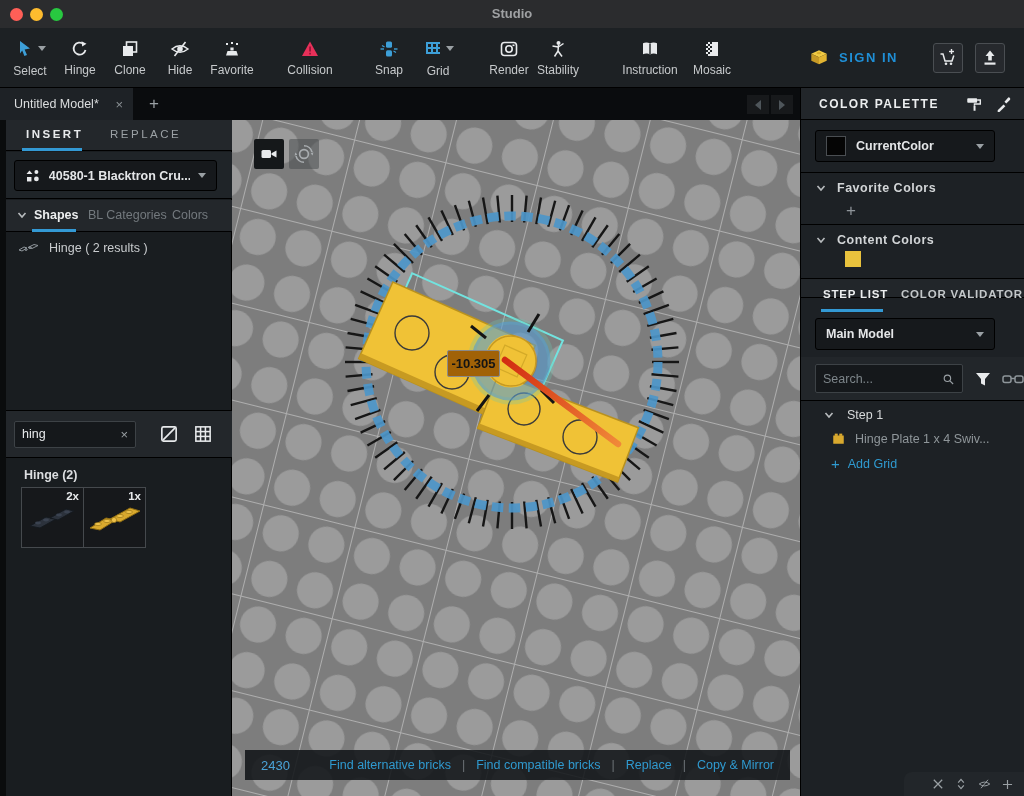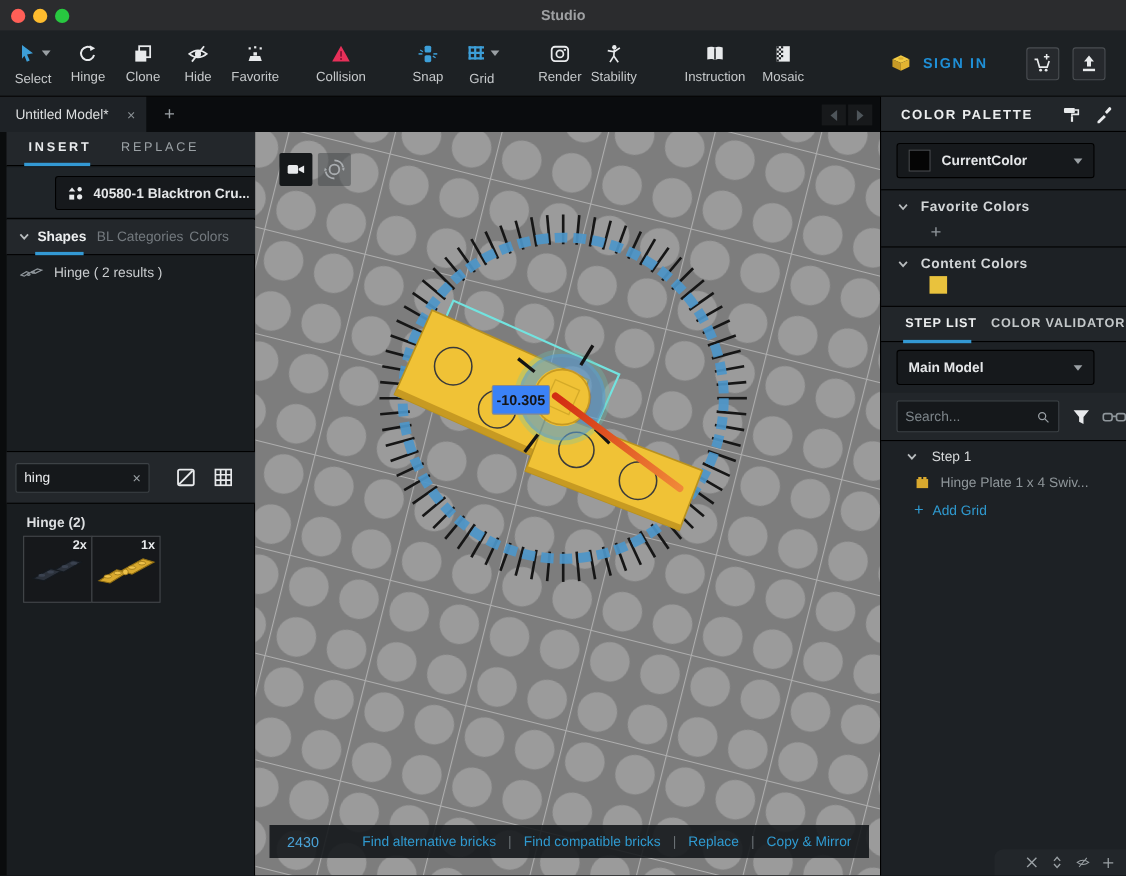--- a/index.html
+++ b/index.html
@@ -37,21 +37,21 @@
   
   .left-panel { position:absolute; left:0; top:120px; width:232px; height:676px; background:#191d20; border-right:1px solid #000; }
   .lp-strip { position:absolute; left:0; top:0; width:6px; height:676px; background:#0a0c0d; }
   .lp-tabs { position:absolute; left:6px; top:0; width:226px; height:31px; background:#23272b; border-bottom:1px solid #000; }
   .lp-tab { position:absolute; top:8px; font-size:11.5px; letter-spacing:2.5px; }
   .lp-tab.ins { left:20px; color:#e8eaec; font-weight:bold; }
   .lp-tab.rep { left:104px; color:#9ba1a5; }
   .lp-underline { position:absolute; left:16px; top:28px; width:60px; height:3px; background:#3399d4; }
   .lp-dropsec { position:absolute; left:6px; top:32px; width:226px; height:47px; background:#1f2428; border-bottom:1px solid #000; }
   .drop { position:absolute; background:#16191c; border:1px solid #000; border-radius:3px; display:flex; align-items:center; }
-  .lp-drop { left:8px; top:8px; width:203px; height:31px; padding:0 10px; gap:8px;margin-left:36px; }
+  .lp-drop { left:8px; top:8px; width:203px; height:31px; padding:0 10px; gap:8px; }
   .drop .dtext { font-size:12.5px; font-weight:bold; color:#e4e6e8; white-space:nowrap; overflow:hidden; }
   .drop .caret { margin-left:auto; }
   .lp-subtabs { position:absolute; left:6px; top:80px; width:226px; height:32px; background:#23272b; border-bottom:1px solid #000; font-size:12.5px; }
   .lp-subtabs .chev { position:absolute; left:10px; top:9px; }
   .st-shapes { position:absolute; left:28px; top:8px; color:#eceeef; font-weight:bold; }
   .st-underline { position:absolute; left:26px; top:29px; width:44px; height:3px; background:#3399d4; }
   .st-blcat { position:absolute; left:82px; top:8px; color:#73797e; }
   .st-colors { position:absolute; left:166px; top:8px; color:#73797e; }
   .lp-cat { position:absolute; left:6px; top:113px; width:226px; height:30px; display:flex; align-items:center; gap:9px; padding-left:12px; color:#c9ccce; font-size:12.5px; }
   .lp-searchsec { position:absolute; left:6px; top:290px; width:226px; height:48px; background:#23272b; border-top:1px solid #000; border-bottom:1px solid #000; display:flex; align-items:center; }
@@ -64,41 +64,41 @@
   .res-group { position:absolute; left:18px; top:10px; font-size:12.5px; font-weight:bold; color:#dcdee0; }
   .thumb { position:absolute; top:29px; width:63px; height:61px; background:#16181b; border:1px solid #45494d; }
   .thumb.t1 { left:15px; } .thumb.t2 { left:77px; }
   .thumb .qty { position:absolute; right:4px; top:2px; font-size:11.5px; font-weight:bold; color:#e8eaec; }
 
   
   .viewport { position:absolute; left:232px; top:120px; width:568px; height:676px; background:#7d7d7d; overflow:hidden; }
   .vp-btn { position:absolute; width:30px; height:30px; display:flex; align-items:center; justify-content:center; border-radius:2px; }
   .vp-cam { left:22px; top:19px; background:#15181a; }
   .vp-orbit { left:57px; top:19px; background:rgba(72,76,79,0.55); }
-  .tooltip { position:absolute; left:215px; top:230px; width:53px; height:27px; background:#3b82f6; border:1px solid #8a8a8a; border-radius:2px; color:#141414; font-size:13px; font-weight:bold; display:flex; align-items:center; justify-content:center; }
+  .tooltip { position:absolute; left:215px; top:230px; width:53px; height:27px; background:#a16207; border:1px solid #8a8a8a; border-radius:2px; color:#141414; font-size:13px; font-weight:bold; display:flex; align-items:center; justify-content:center; }
   .vp-bottombar { position:absolute; left:13px; bottom:16px; width:545px; height:30px; background:rgba(16,20,23,0.87); display:flex; align-items:center; padding:0 16px; font-size:12.5px; }
   .vp-partid { color:#4aa3d8; font-size:13px; }
   .vp-links { margin-left:auto; display:flex; align-items:center; gap:11px; }
   .vp-links .lnk { color:#2f9ad0; white-space:nowrap; }
   .vp-links .sep { color:#6a7074; }
 
   
   .right-panel { position:absolute; left:800px; top:88px; width:224px; height:708px; background:#1d2125; border-left:1px solid #000;padding-left:25px; }
   .rp-header { position:absolute; left:0; top:0; width:224px; height:32px; background:#22262a; border-bottom:1px solid #000; display:flex; align-items:center; padding:0 12px 0 18px; }
   .rp-header .htxt { font-size:12px; font-weight:bold; letter-spacing:1.5px; color:#eceeef; }
   .rp-hicons { margin-left:auto; display:flex; gap:12px; }
   .rp-drop { left:14px; width:180px; height:32px; padding:0 10px; gap:10px; position:absolute; }
   .rp-drop1 { top:42px; } .rp-drop2 { top:230px; }
   .swatch-black { width:20px; height:20px; background:#050505; border:1px solid #4a4e52; }
   .rp-div { position:absolute; left:0; width:224px; height:1px; background:#000; }
   .rp-sechead { position:absolute; left:14px; display:flex; align-items:center; gap:10px; font-size:12.5px; font-weight:bold; letter-spacing:0.5px; color:#d2d5d7; }
   .rp-fav { top:93px; } .rp-cont { top:145px; }
   .rp-plus { position:absolute; left:45px; top:113px; color:#8f959a; font-size:17px; }
   .rp-swatch-yellow { position:absolute; left:44px; top:163px; width:16px; height:16px; }
-  .rp-tabs { position:absolute; left:0; top:190px; width:224px; height:33px; background:#22262a; border-top:1px solid #000; border-bottom:1px solid #000; font-size:11.5px; letter-spacing:0.8px; }
+  .rp-tabs { position:absolute; left:0; top:190px; width:224px; height:20px; background:#22262a; border-top:1px solid #000; border-bottom:1px solid #000; font-size:11.5px; letter-spacing:0.8px; }
   .rpt-step { position:absolute; left:22px; top:9px; color:#eceeef; font-weight:bold; }
   .rpt-underline { position:absolute; left:20px; top:30px; width:62px; height:3px; background:#3399d4; }
   .rpt-cv { position:absolute; left:100px; top:9px; color:#c3c7c9; font-weight:bold; }
   .rp-searchrow { position:absolute; left:0; top:269px; width:224px; height:44px; background:#22262a; border-bottom:1px solid #000; display:flex; align-items:center; }
   .rp-search { margin-left:14px; width:148px; height:29px; padding:0 7px; }
   .rp-search input::placeholder { color:#7d858a; }
   .rp-funnel { margin-left:10px; } .rp-goggles { margin-left:8px; }
   .rp-steph { position:absolute; left:22px; top:320px; display:flex; align-items:center; gap:12px; font-size:12.5px; color:#d6d9da; }
   .rp-part { position:absolute; left:30px; top:343px; display:flex; align-items:center; gap:9px; font-size:12.5px; color:#8f969a; }
   .rp-addstep { position:absolute; left:30px; top:367px; display:flex; align-items:center; gap:8px; font-size:12.5px; color:#2f9ad0; }

